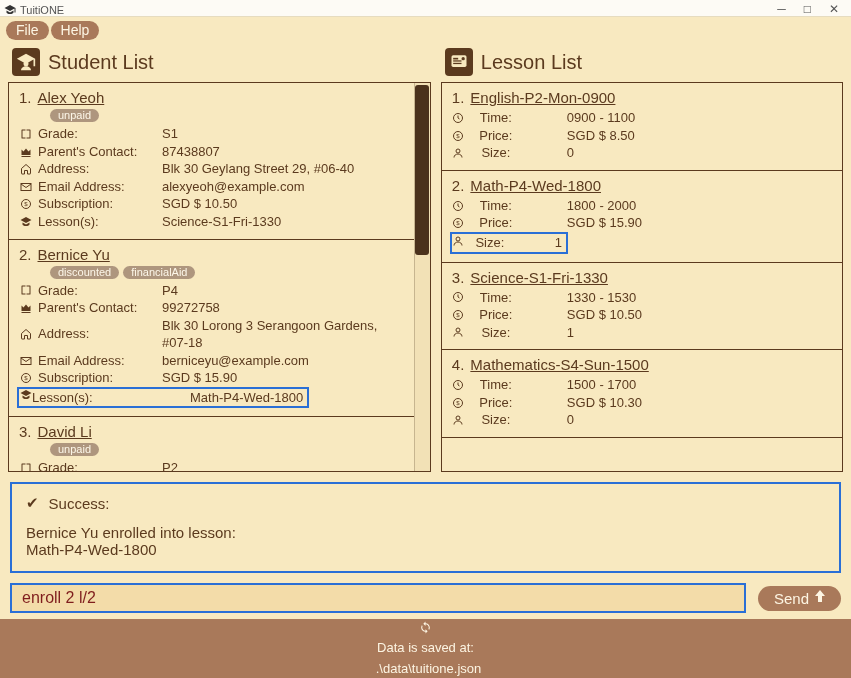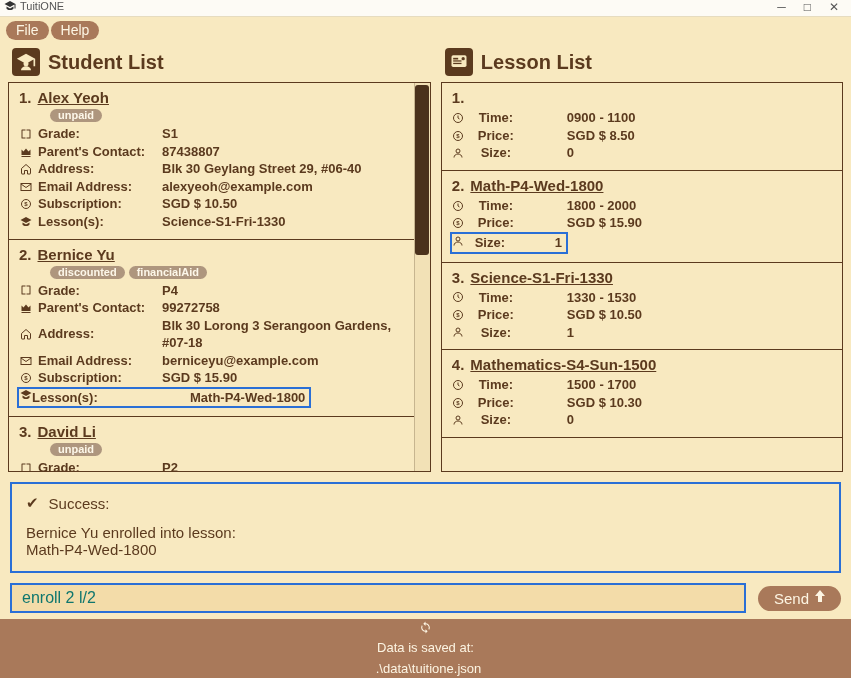--- a/index.html
+++ b/index.html
@@ -11,21 +11,21 @@
     height: 678px;
     overflow: hidden;
     display: flex;
     flex-direction: column;
   }
   .titlebar {
     height: 22px;
     background: #fdfbf5;
     border-bottom: 1px solid #e6dcc0;
     display: flex;
-    align-items: flex-start;
+    align-items: flex-end;
     font-size: 11px;
     color: #555;
     padding: 0 4px;
     justify-content: space-between;
   }
   .titlebar-left { display:flex; align-items:center; gap:4px; }
   .titlebar-left .hat {
     width:12px; height:12px;
     display:inline-flex; align-items:center; justify-content:center;
   }
@@ -41,21 +41,20 @@
     border-radius:10px;
     padding:1px 10px 2px;
     font-size:14px;
     cursor:pointer;
   }
   .panels {
     display:flex;
     gap:10px;
     padding: 0 8px;
     flex: 0 0 auto;
-    font-weight: bold;
   }
   .panel {
     display:flex;
     flex-direction:column;
   }
   .left-panel { width: 450px; }
   .right-panel { width: 428px; }
   .panel-header {
     display:flex;
     align-items:center;
@@ -153,21 +152,21 @@
     gap:12px;
     padding:0 10px 6px 10px;
   }
   .cmd-input {
     flex:1;
     background:#f3dca9;
     border:2px solid #2a6fd6;
     height:30px;
     padding:8px 10px;
     font-size:16px;
-    color:#0f766e;
+    color:#7f1d1d;
     font-family:inherit;
     outline:none;
   }
   .send-btn {
     background:#a9795a;
     color:#fdf5e3;
     border:none;
     border-radius:14px;
     padding:4px 16px;
     font-size:15px;
@@ -405,20 +404,21 @@
             <circle cx="17" cy="8" r="2" fill="#5b3a1e"></circle>
           </svg>
       </div>
       <div class="panel-title">Lesson List</div>
     </div>
     <div class="list-box">
       <div class="scroll-area" id="lesson-list">
           <div class="card">
     <div class="card-title">
       <span class="idx">1.</span>
+      <a class="name">English-P2-Mon-0900</a>
     </div>
     <div class="row lesson-row">
               <span class="ico">
                 <svg width="12" height="12" viewBox="0 0 24 24">
                   <circle cx="12" cy="12" r="9" fill="none" stroke="#5b3a1e" stroke-width="2"></circle>
                   <path d="M12 7v5l3 2" stroke="#5b3a1e" stroke-width="2" fill="none"></path>
                 </svg>
               </span>
               <span class="lbl">Time:</span>
               <span class="val">0900 - 1100</span>

